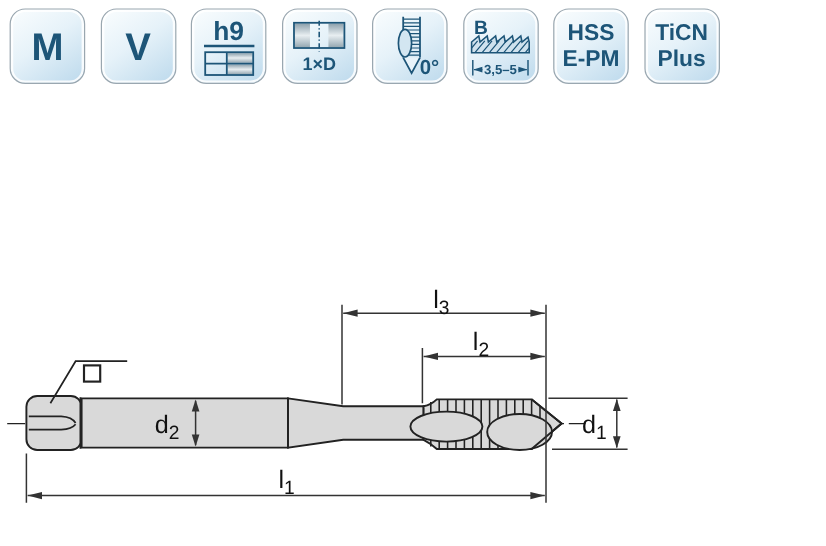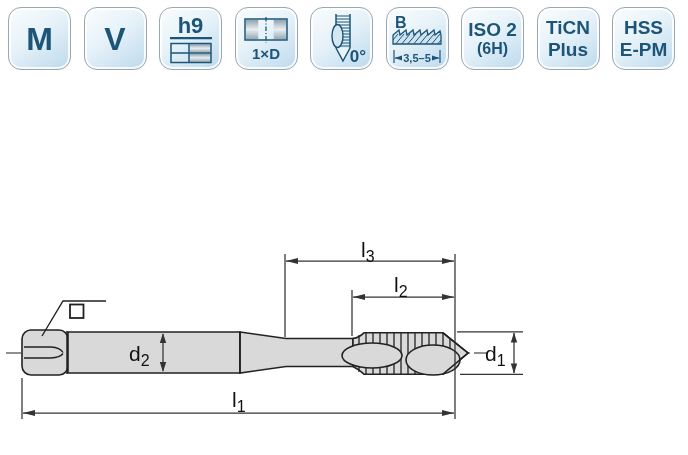--- a/index.html
+++ b/index.html
@@ -94,38 +94,32 @@
         <g clip-path="url(#bandclip)" stroke="#1d5578" stroke-width="1">
           <path d="M-2,35 L8,23 M4,35 L14,23 M10,35 L20,23 M16,35 L26,23 M22,35 L32,23 M28,35 L38,23 M34,35 L44,23 M40,35 L50,23 M46,35 L56,23" fill="none"></path>
         </g>
         <path d="M4,39 V52 M50,39 V52 M5,47 H12 M42,47 H49" stroke="#1d5578" stroke-width="1.2" fill="none"></path>
         <polygon points="4.5,47 12,44.6 12,49.4" fill="#1d5578"></polygon>
         <polygon points="49.5,47 42,44.6 42,49.4" fill="#1d5578"></polygon>
         <text x="27" y="51" font-size="11" font-weight="bold" text-anchor="middle" fill="#1d5578">3,5–5</text>
       </svg>
     </div>
 
+
     <div class="badge">
       <div class="two-line">
-        <div>ISO 2</div>
-        <div class="l2">(6H)</div>
+        <div>HSS</div>
+        <div>E-PM</div>
       </div>
     </div>
 
     <div class="badge">
       <div class="two-line">
         <div>TiCN</div>
         <div>Plus</div>
-      </div>
-    </div>
-
-    <div class="badge">
-      <div class="two-line">
-        <div>HSS</div>
-        <div>E-PM</div>
       </div>
     </div>
   </div>
 
   <svg class="drawing" width="545" height="227" viewBox="0 228 545 227">
 
     <path d="M6,353 H488" stroke="#222" stroke-width="1.1" stroke-dasharray="15 4 3 4" fill="none"></path>
 
     <g fill="#d9d9d9" stroke="#222" stroke-width="1.6">
       <rect x="22" y="330" width="46" height="45" rx="9"></rect>

